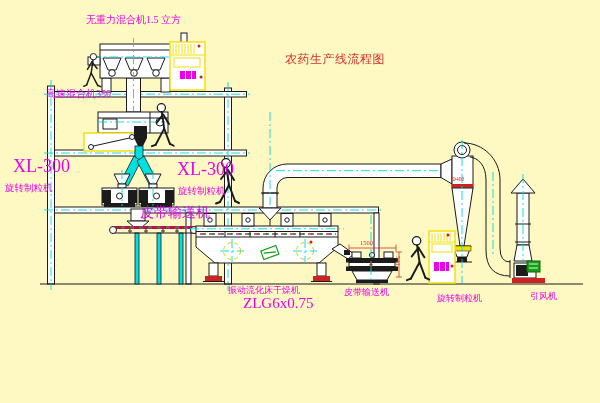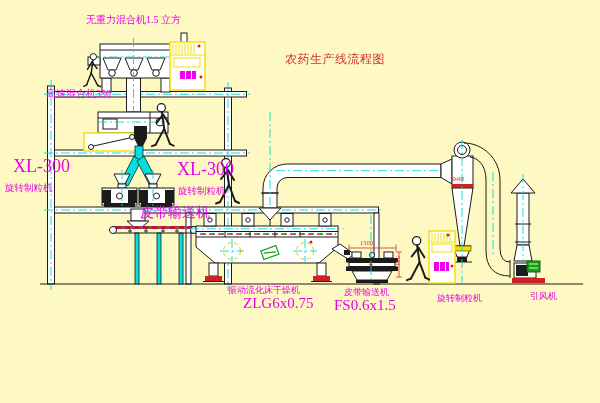--- a/index.html
+++ b/index.html
@@ -313,21 +313,20 @@
   <div class="lbl" style="left:86px;top:15px;font-size:10px;">无重力混合机1.5 立方</div>
   <div class="lbl" style="left:46px;top:89px;font-size:10px;">高速混合机350</div>
   <div class="lbl" style="left:13px;top:157px;font-size:18px;">XL-300</div>
   <div class="lbl" style="left:5px;top:184px;font-size:9.5px;">旋转制粒机</div>
   <div class="lbl" style="left:177px;top:160px;font-size:18px;">XL-300</div>
   <div class="lbl" style="left:178px;top:187px;font-size:9.5px;">旋转制粒机</div>
   <div class="lbl" style="left:140px;top:206px;font-size:14px;">皮带输送机</div>
   <div class="lbl" style="left:228px;top:286px;font-size:9px;text-align:center;">振动流化床干燥机</div>
   <div class="lbl" style="left:219px;top:296px;font-size:15px;margin-left:24px;">ZLG6x0.75</div>
   <div class="lbl" style="left:344px;top:288px;font-size:9px;">皮带输送机</div>
-  <div class="lbl" style="left:334px;top:298px;font-size:15px;">FS0.6x1.5</div>
   <div class="lbl" style="left:437px;top:294px;font-size:9px;">旋转制粒机</div>
   <div class="lbl" style="left:507px;top:292px;font-size:9px;margin-left:23px;">引风机</div>
 
   <div class="lbl red" style="left:285px;top:53px;font-size:12px;letter-spacing:0.5px;">农药生产线流程图</div>
 
   <div class="lbl red" style="left:360px;top:240px;font-size:6.5px;">1500</div>
   <div class="lbl red" style="left:394px;top:256px;font-size:6.5px;writing-mode:vertical-rl;">541</div>
   <div class="lbl red" style="left:452px;top:177px;font-size:5.5px;">Φ400</div>
 </div>
 

